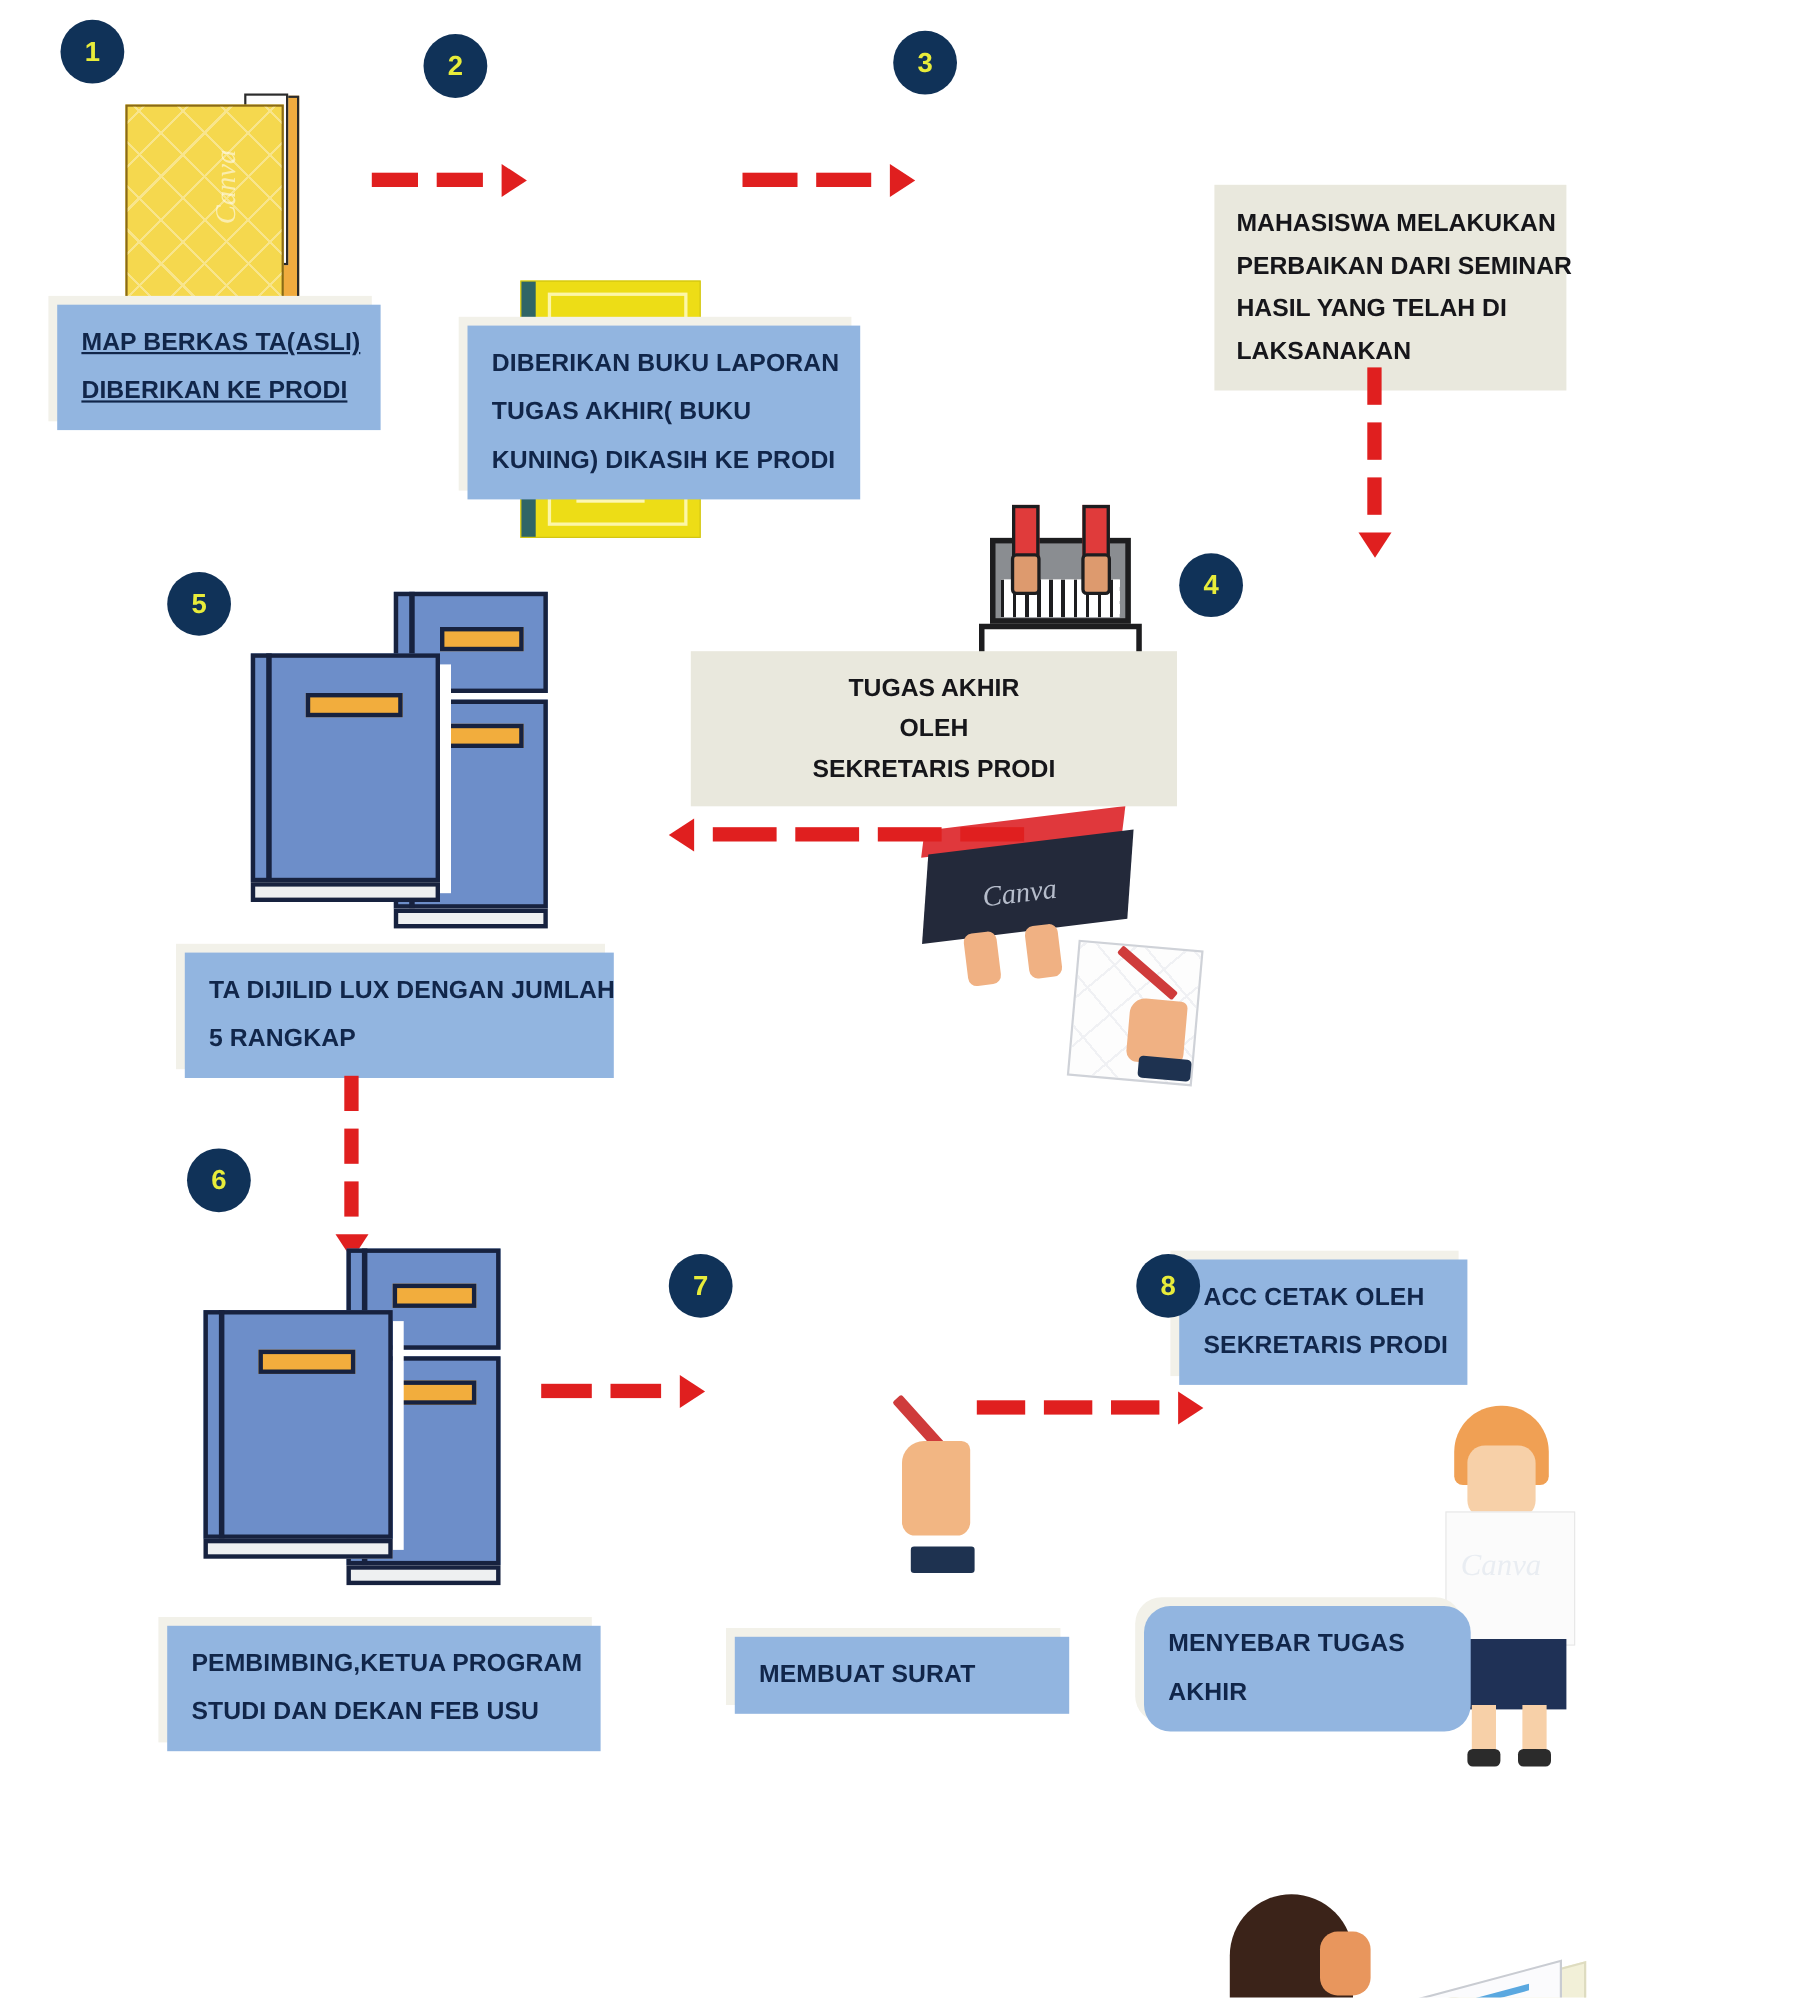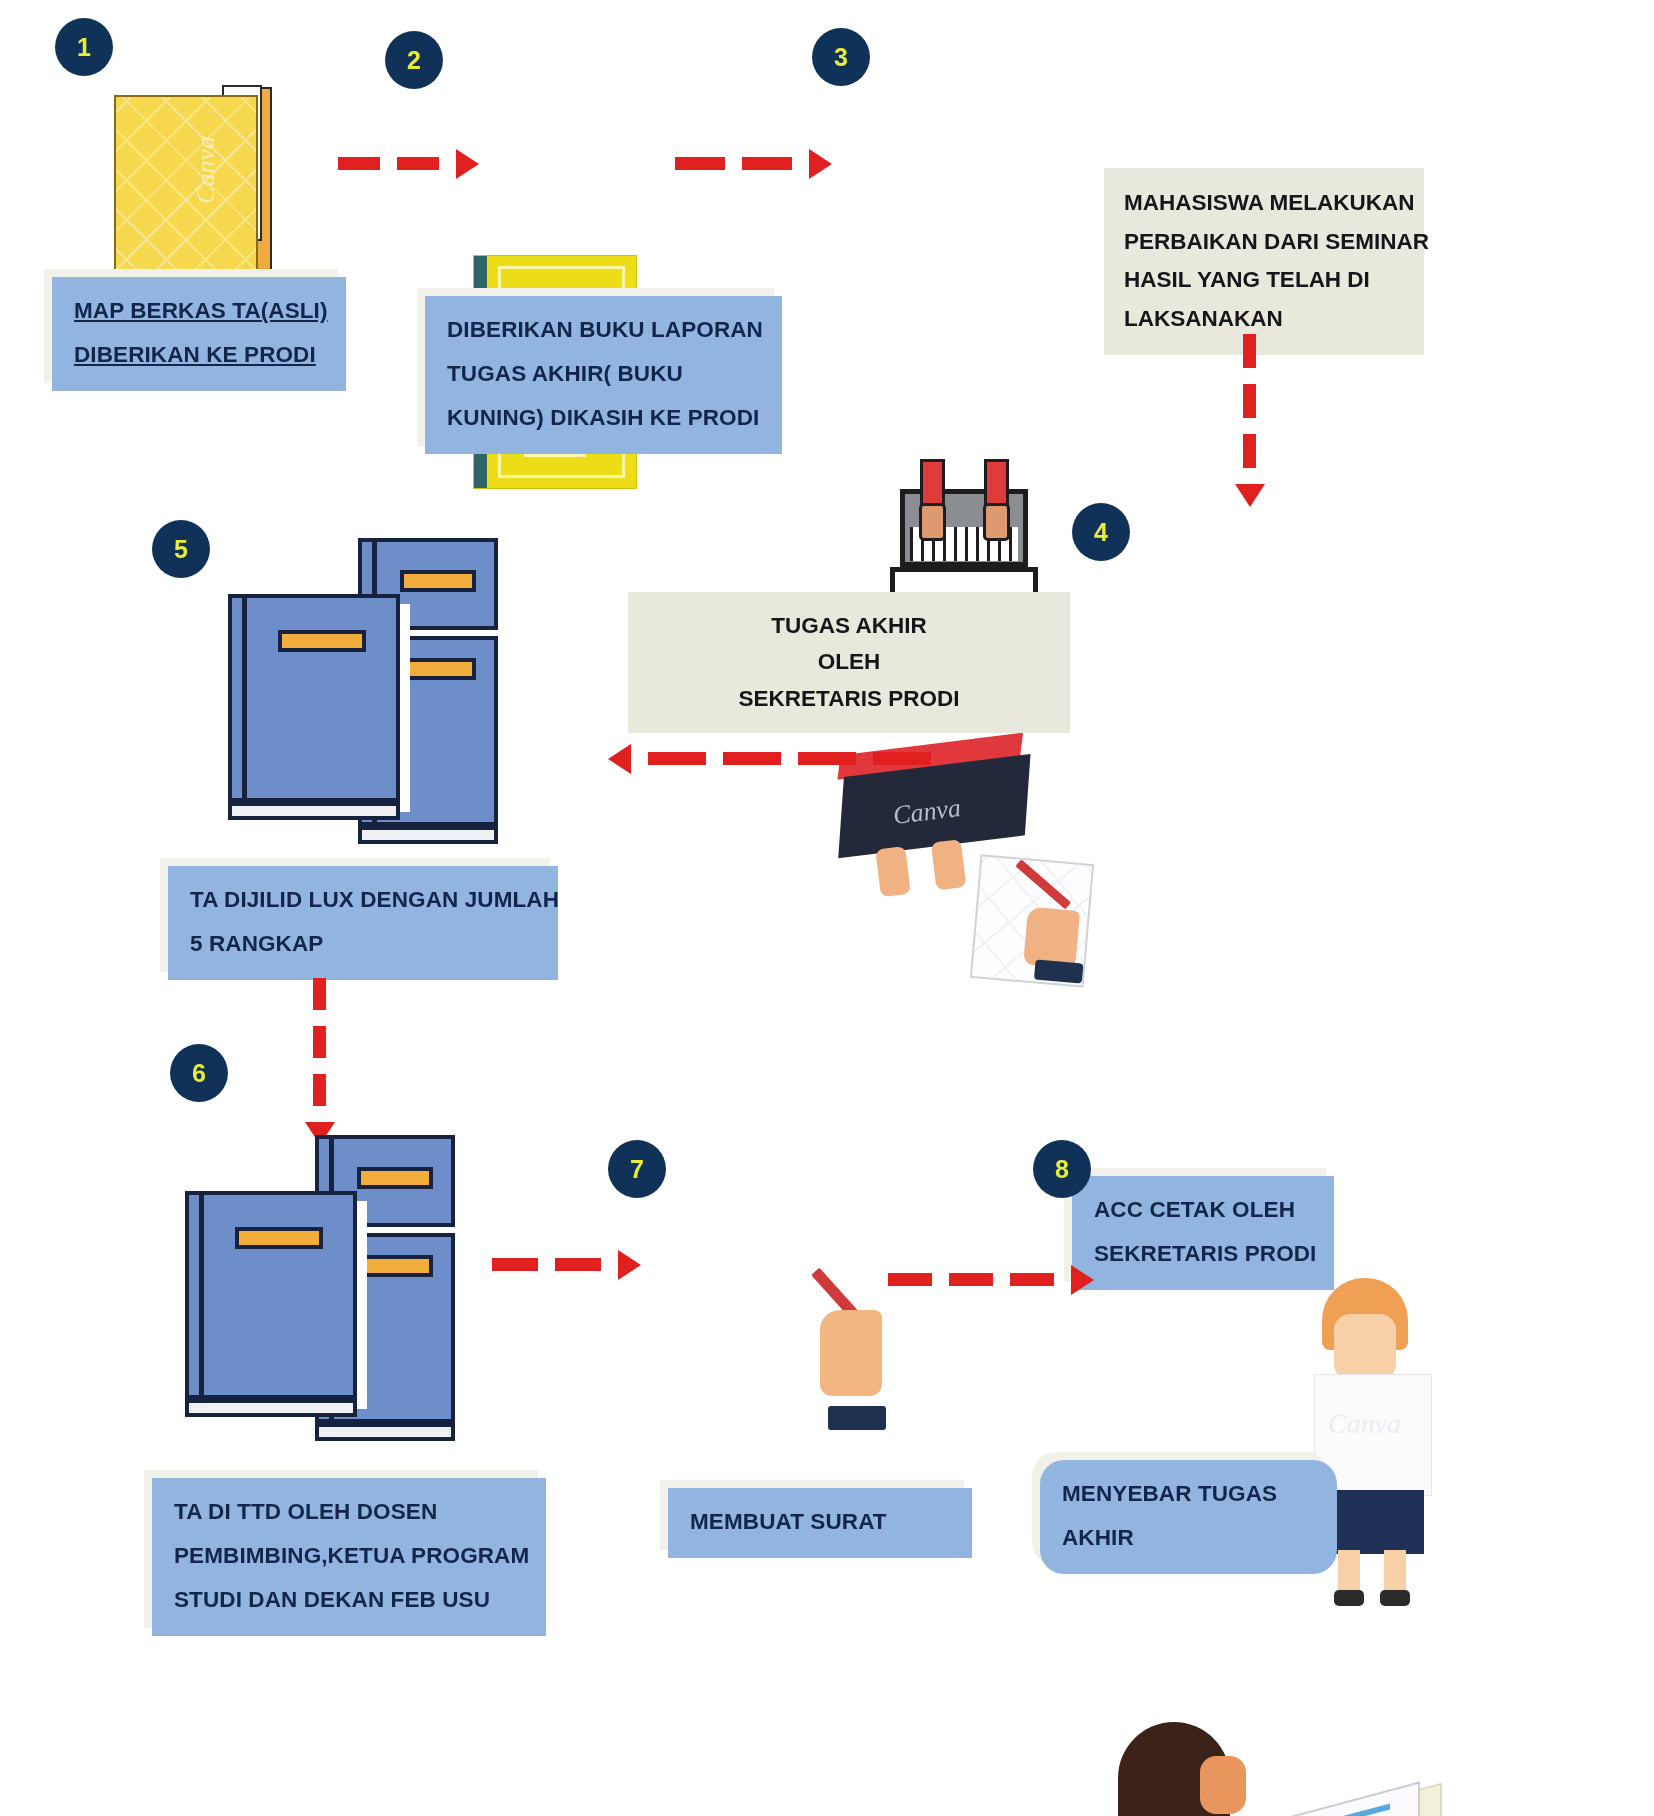--- a/index.html
+++ b/index.html
@@ -256,21 +256,21 @@
   <div class="book">
     <i style="top:12px;width:140px;"></i>
 
   </div>
 
   <div class="hair"></div>
   <div class="face"></div>
 
 </div>
 
-<div class="abs cap" style="left:1072px;top:1176px;width:240px;">
+<div class="abs cap" style="left:1072px;top:1145px;width:240px;">
   <div>ACC CETAK OLEH</div>
   <div>SEKRETARIS PRODI</div>
 </div>
 
 <div class="abs note center" style="left:628px;top:592px;width:402px;">
   <div>TUGAS AKHIR</div>
   <div>OLEH</div>
   <div>SEKRETARIS PRODI</div>
 </div>
 
@@ -337,21 +337,20 @@
   <div class="bbook" style="position:absolute;left:0;top:56px;width:172px;height:208px;
        box-shadow:10px 10px 0 0 #ffffff;">
     <div class="cover"></div>
       <div class="sp"></div>
     <div class="lbl" style="left:50px;top:36px;width:88px;height:22px;"></div>
     <div class="base"></div>
   </div>
 </div>
 
 <div class="abs cap" style="left:152px;top:1478px;width:372px;">
-  <div>TA DI TTD OLEH DOSEN</div>
   <div>PEMBIMBING,KETUA PROGRAM</div>
   <div>STUDI DAN DEKAN FEB USU</div>
 </div>
 
 <div class="abs arrowH" style="left:492px;top:1258px;">
   <div class="dash" style="width:46px;"></div>
   <div class="dash" style="width:46px;"></div>
   <div class="head"></div>
 </div>
 

